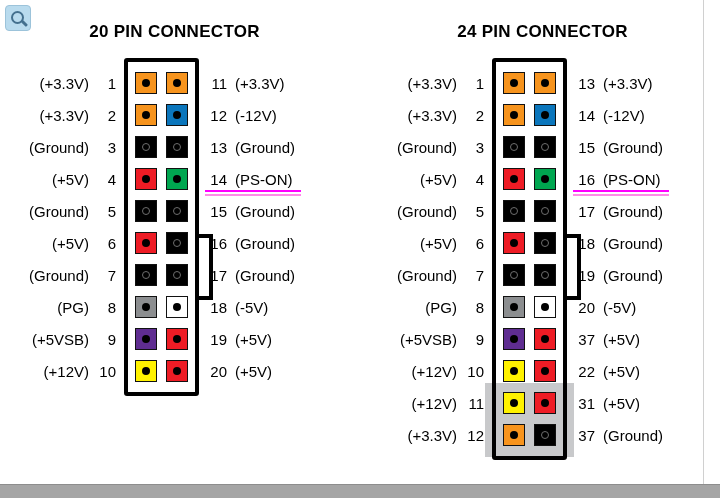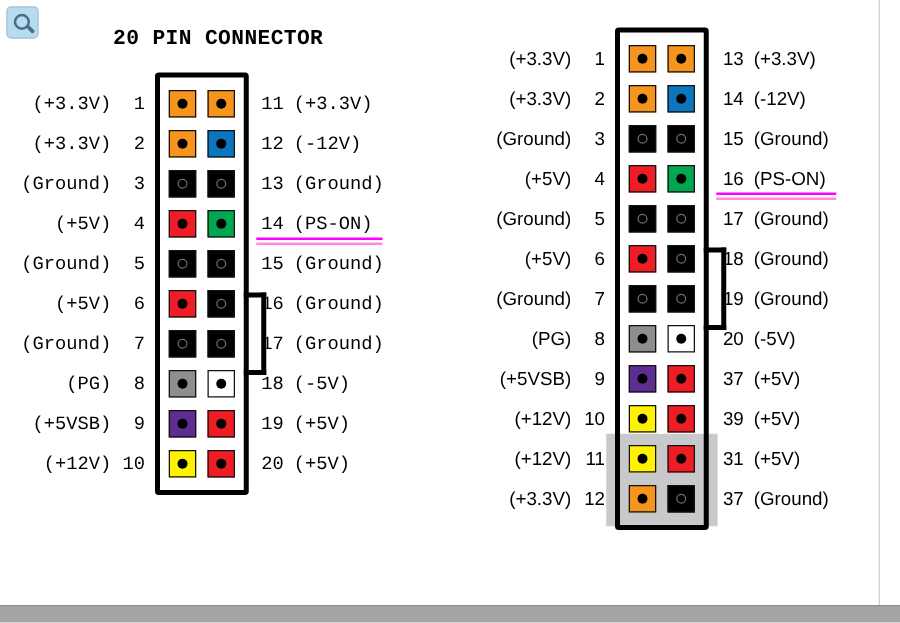--- a/index.html
+++ b/index.html
@@ -100,21 +100,21 @@
 </head>
 <body>
 
 <div class="zoom-btn">
   <span class="lens"></span>
   <span class="handle"></span>
 </div>
 <div class="vscroll-line"></div>
 <div class="hscrollbar"></div>
 
-<div class="group" style="left:10px;font-family:Liberation Mono, monospace;">
+<div class="group" style="left:10px;">
   <div class="title">20 PIN CONNECTOR</div>
   <div class="cols">
     <div class="labels left">
         <div class="lrow">
           <span>(+3.3V)</span>
           <span class="num">1</span>
         </div>
         <div class="lrow">
           <span>(+3.3V)</span>
           <span class="num">2</span>
@@ -296,20 +296,21 @@
           <span class="rtext">
             <span class="num">20</span>
             <span>(+5V)</span>
           </span>
         </div>
       </div>
   </div>
 </div>
 
 <div class="group" style="left:378px;">
+  <div class="title">24 PIN CONNECTOR</div>
   <div class="cols">
     <div class="labels left">
         <div class="lrow">
           <span>(+3.3V)</span>
           <span class="num">1</span>
         </div>
         <div class="lrow">
           <span>(+3.3V)</span>
           <span class="num">2</span>
         </div>
@@ -506,21 +507,21 @@
           </span>
         </div>
         <div class="rrow">
           <span class="rtext">
             <span class="num">37</span>
             <span>(+5V)</span>
           </span>
         </div>
         <div class="rrow">
           <span class="rtext">
-            <span class="num">39</span>
+            <span class="num">22</span>
             <span>(+5V)</span>
           </span>
         </div>
         <div class="rrow">
           <span class="rtext">
             <span class="num">31</span>
             <span>(+5V)</span>
           </span>
         </div>
         <div class="rrow">

